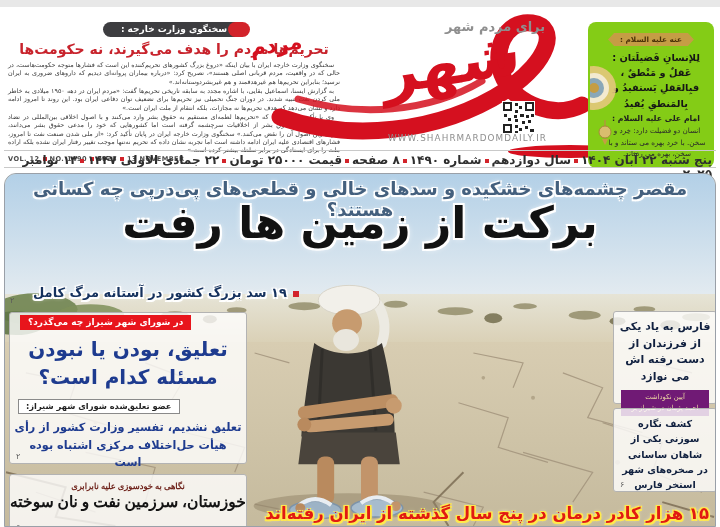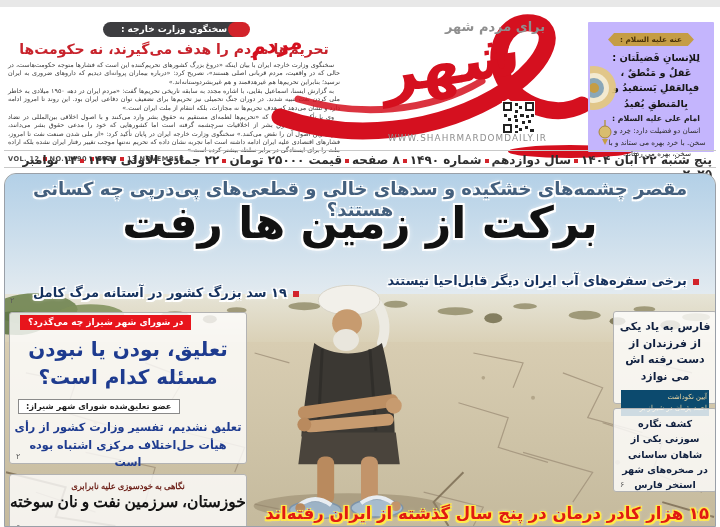--- a/index.html
+++ b/index.html
@@ -24,22 +24,22 @@
   .logo-shahr{left:384px;top:26px;font-size:60px;color:#d5101f;font-weight:bold;
     transform:skewX(-6deg) rotate(-9deg);direction:rtl;line-height:1;}
   .logo-tagline{left:420px;top:12px;width:150px;text-align:center;font-size:13px;
     color:#8f8f8f;font-weight:bold;direction:rtl;}
   .logo-dot{left:508px;top:138px;width:124px;height:13px;background:#d5101f;border-radius:50%;}
   .qr{left:502px;top:94px;width:33px;height:33px;}
   .website{left:360px;top:126px;width:215px;text-align:center;font-size:8.8px;color:#8f8f8f;
     letter-spacing:1.1px;}
 
   
-  .hadith-box{left:588px;top:15px;width:126px;height:130px;background:#c4b5fd;
-    border-radius:1px;direction:rtl;text-align:center;padding-top:5px;box-sizing:border-box;}
+  .hadith-box{left:588px;top:15px;width:126px;height:146px;background:#84cc16;
+    border-radius:8px;direction:rtl;text-align:center;padding-top:5px;box-sizing:border-box;}
   .hadith-badge{display:inline-block;background:#c59d45;color:#4a3208;font-size:7.3px;font-weight:bold;
     padding:2px 12px;clip-path:polygon(0 50%,7% 0,93% 0,100% 50%,93% 100%,7% 100%);}
   .hadith-arabic{font-size:9.8px;font-weight:bold;color:#161616;line-height:1.55;margin:4px 6px 0 16px;}
   .hadith-attrib{font-size:7.8px;font-weight:bold;color:#202020;margin:3px 6px 0 16px;}
   .hadith-persian{font-size:7.2px;color:#2a2a2a;line-height:1.65;margin:2px 6px 0 18px;}
   .ornament{position:absolute;left:2px;top:40px;}
   .lamp{position:absolute;left:10px;top:98px;}
 
   
   .hr{left:4px;width:712px;height:1px;background:#c9c9c9;}
@@ -89,21 +89,21 @@
 
   
   .box-khz{left:4px;top:300px;width:238px;height:61px;font-family:Liberation Serif, serif;}
   .khz-kicker{margin-top:6px;text-align:center;font-size:8.4px;font-weight:bold;color:#70241c;direction:rtl;}
   .khz-headline{margin-top:2px;text-align:center;font-size:15.5px;font-weight:bold;color:#131313;direction:rtl;}
 
   
   .box-fars{left:608px;top:137px;width:104px;height:93px;}
   .fars-headline{padding:7px 4px 2px;text-align:center;font-size:11px;font-weight:bold;color:#10203f;
     line-height:1.5;direction:rtl;}
-  .fars-badge{margin:3px 7px 0;background:#0c4a6e;color:#eed9a4;font-size:6.8px;
+  .fars-badge{margin:3px 7px 0;background:#701a75;color:#eed9a4;font-size:6.8px;text-align:center;
     padding:2px 2px 3px;line-height:1.55;direction:rtl;}
 
   
   .box-sas{left:608px;top:234px;width:104px;height:84px;}
   .sas-headline{padding:7px 8px 2px;text-align:center;font-size:9.6px;font-weight:bold;color:#10203f;
     line-height:1.6;direction:rtl;}
 
   
   .banner{right:6px;top:330px;direction:rtl;font-size:16.5px;font-weight:bold;color:#e11a12;
     text-shadow:-1.5px -1.5px 0 #ffe94d,1.5px -1.5px 0 #ffe94d,-1.5px 1.5px 0 #ffe94d,
@@ -270,21 +270,20 @@
       <path d="M295,333 q16,-12 32,0" stroke="#e8edf2" stroke-width="4" fill="none"></path>
       <circle cx="296" cy="336" r="5" fill="#b98a5e"></circle>
       <ellipse cx="373" cy="336" rx="26" ry="9" fill="#a7bccd" stroke="#7d93a8" stroke-width="1.5"></ellipse>
       <path d="M357,331 q16,-12 32,0" stroke="#e8edf2" stroke-width="4" fill="none"></path>
       <circle cx="392" cy="334" r="5" fill="#c2946a"></circle>
     </svg>
 
     <div class="abs kicker outline-w">مقصر چشمه‌های خشکیده و سدهای خالی و قطعی‌های پی‌درپی چه کسانی هستند؟</div>
     <div class="abs main-headline">برکت از زمین ها رفت</div>
 
-    <div class="abs subhead subhead-right outline-w"><span class="bullet"></span><span>برخی سفره‌های آب ایران دیگر قابل‌احیا نیستند</span></div>
     <div class="abs subhead subhead-left outline-w"><span class="bullet"></span><span>۱۹ سد بزرگ کشور در آستانه مرگ کامل</span></div>
     <div class="abs tiny-marker" style="left:5px;top:122px">۲</div>
 
     <div class="abs overlay-box box-shiraz">
       <div class="red-label">در شورای شهر شیراز چه می‌گذرد؟</div>
       <div class="shiraz-headline">تعلیق، بودن یا نبودن مسئله کدام است؟</div>
       <div class="shiraz-sublabel">عضو تعلیق‌شده شورای شهر شیراز:</div>
       <div class="shiraz-quote">تعلیق نشدیم، تفسیر وزارت کشور از رأی هیأت حل‌اختلاف مرکزی اشتباه بوده است</div>
       <div class="box-marker tiny-marker">۲</div>
     </div>

